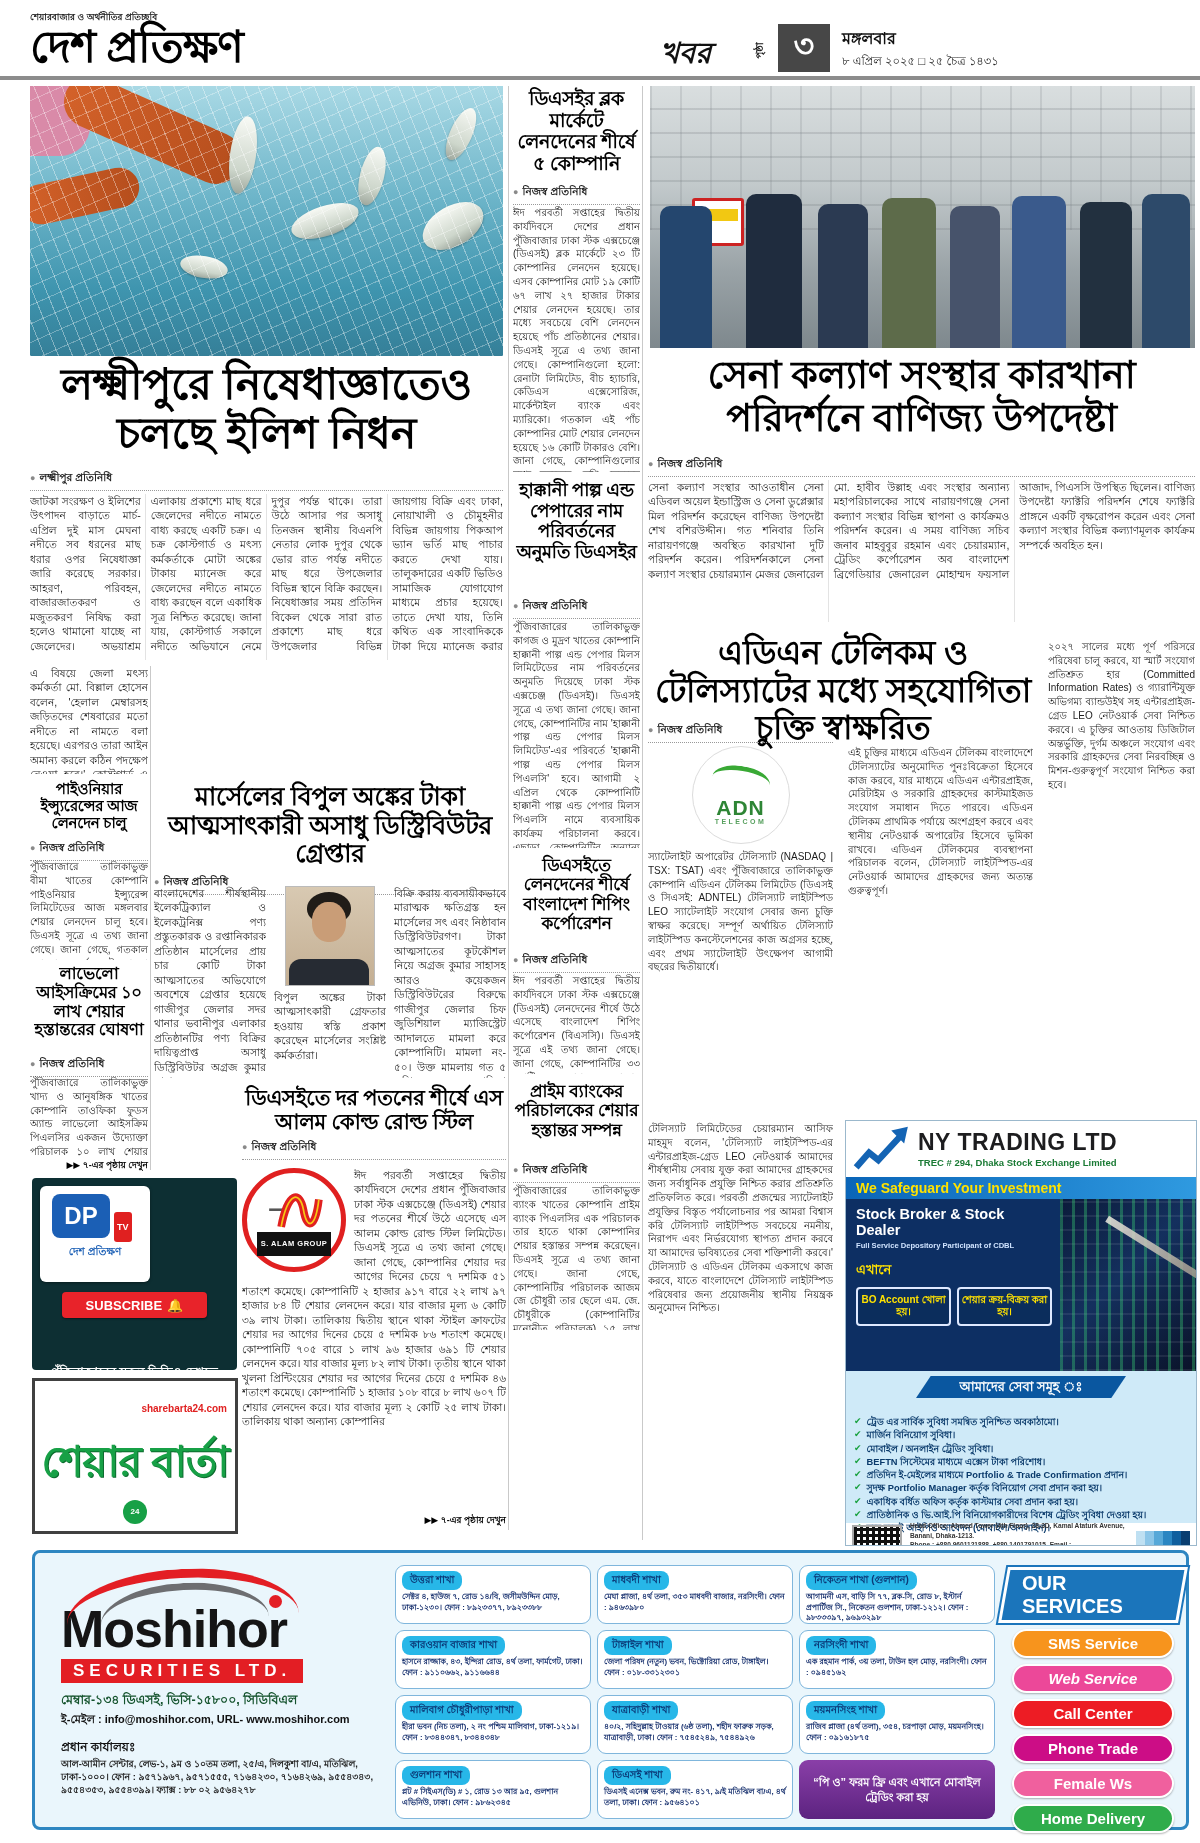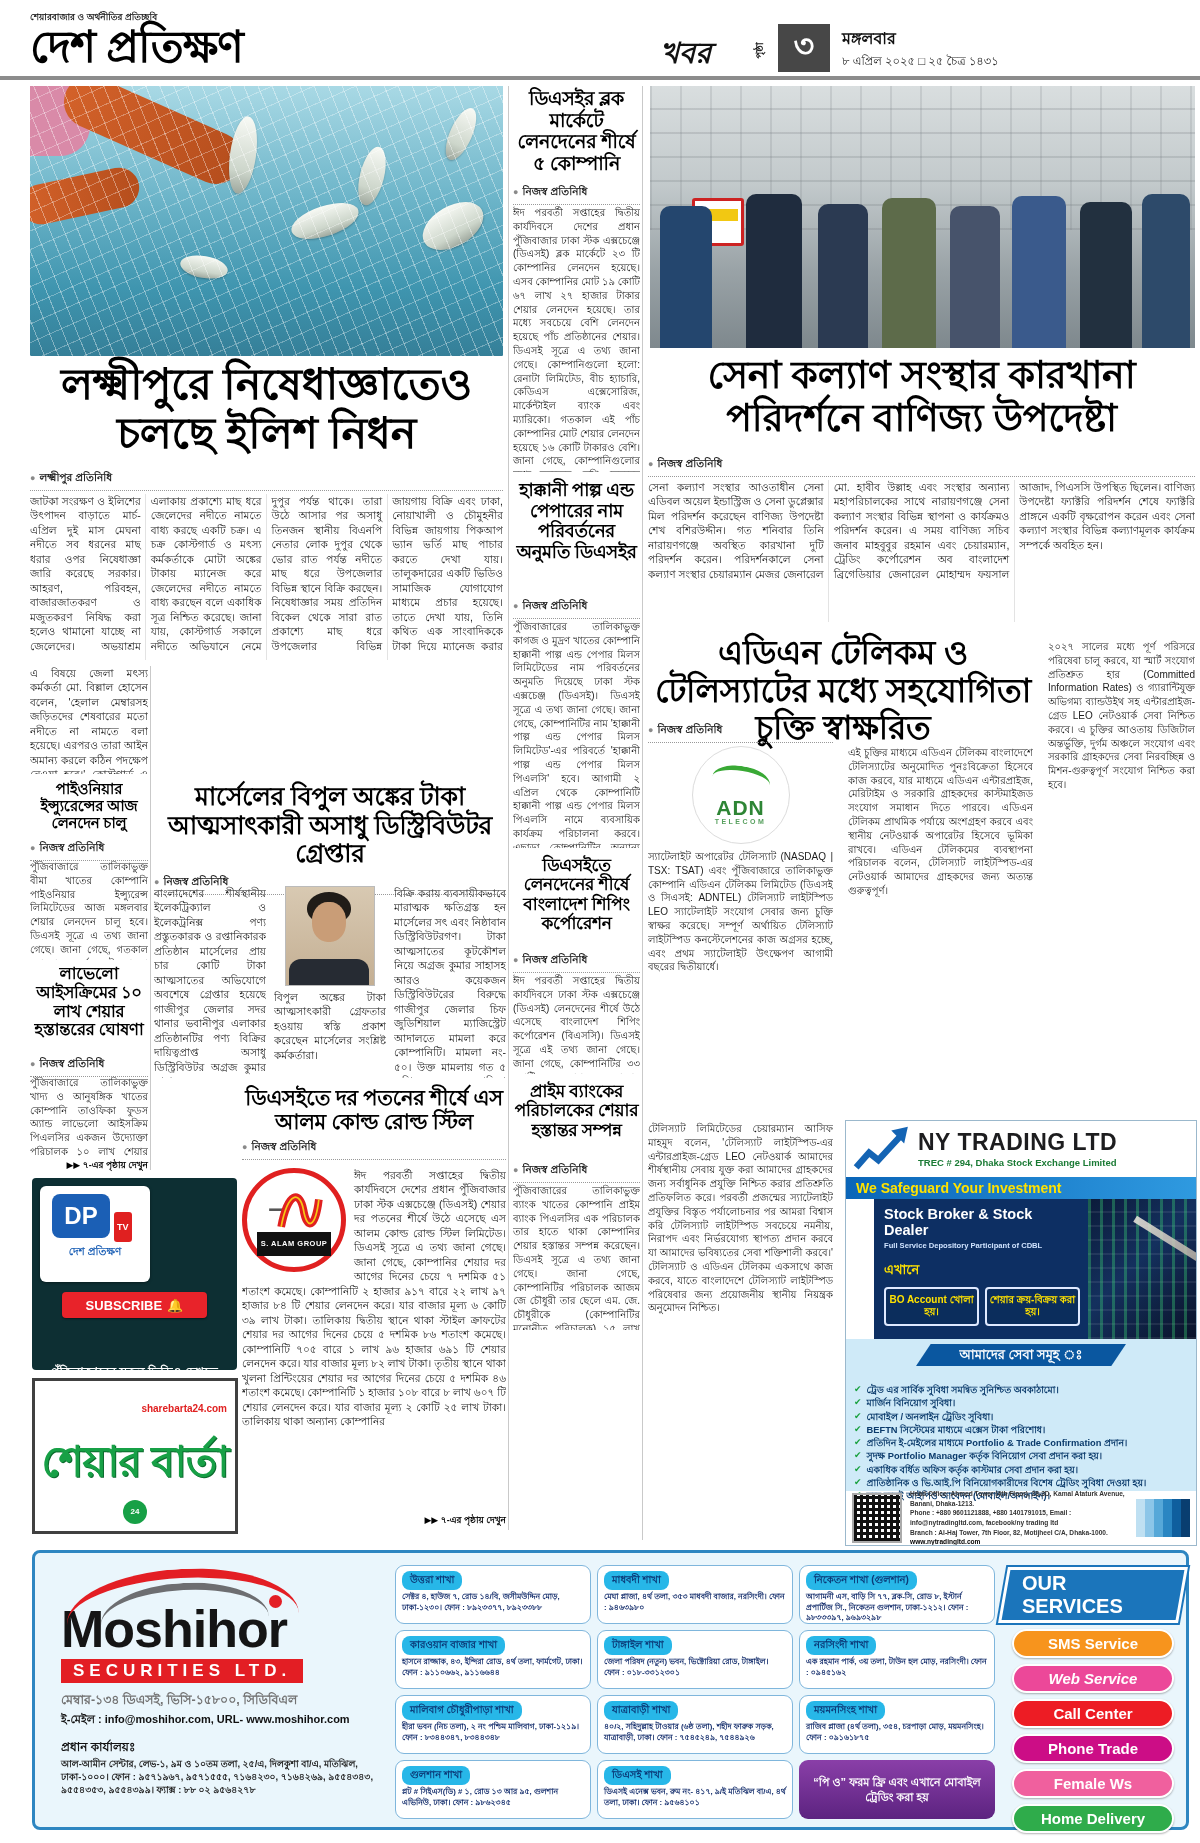--- a/index.html
+++ b/index.html
@@ -95,21 +95,21 @@
       background-image:repeating-linear-gradient(0deg,#111 0 3px,transparent 3px 6px),
                        repeating-linear-gradient(90deg,#111 0 3px,transparent 3px 6px);}
   .ny-ctxt{font-size:6.6px;line-height:1.45;color:#333;font-weight:700;flex:1;}
   .ny-web{font-weight:900;color:#000;}
   .ny-bars{width:54px;height:38px;background:linear-gradient(90deg,#bfe0f2 0 9px,#8cc6e8 9px 18px,#56a8d8 18px 27px,#2a86c2 27px 36px,#0f5f9e 36px 45px,#093e70 45px 54px);}
   
   .mosh{background:#eaf6fc;border:3px solid #2e86c1;border-radius:8px;}
   .mosh-name{font-size:52px;font-weight:900;color:#151515;letter-spacing:-1px;line-height:1;}
   .m-arc{position:absolute;border-radius:50%;}
   .mosh-sub{display:inline-block;background:#e31e24;color:#fff;font-size:17px;font-weight:800;letter-spacing:5px;padding:2px 12px;}
-  .mosh-line1{font-size:12.5px;font-weight:800;color:#737373;}
+  .mosh-line1{font-size:12.5px;font-weight:800;color:#14532d;}
   .mosh-line2{font-size:11px;font-weight:700;color:#111;}
   .mosh-ho-t{font-size:12px;font-weight:800;color:#111;}
   .mosh-ho{font-size:9.3px;font-weight:700;color:#222;line-height:1.4;}
   .branch-grid{display:grid;grid-auto-flow:column;grid-template-rows:repeat(4,1fr);grid-template-columns:repeat(3,1fr);gap:6px;}
   .branch{background:#fff;border:1px solid #7fb6dc;border-radius:9px;padding:3px 6px;overflow:hidden;}
   .branch-h{display:inline-block;background:#27b7e8;color:#0b3a78;font-size:10px;font-weight:800;border-radius:8px;padding:1px 8px;margin-bottom:2px;}
   .branch-i{font-size:7.8px;font-weight:700;color:#17306e;line-height:1.35;}
   .promo{background:linear-gradient(180deg,#8a3fa8,#5c2380);border-radius:9px;color:#fff;font-size:11px;font-weight:800;
      display:flex;align-items:center;justify-content:center;text-align:center;padding:4px 8px;line-height:1.35;}
   .osvc-wrap{display:flex;flex-direction:column;align-items:center;gap:6px;}
@@ -301,21 +301,21 @@
   <div class="abs ny-ad" style="left:845px;top:1120px;width:350px;height:424px;">
     <div style="position:relative;height:56px;">
       <svg style="position:absolute;left:6px;top:4px;" width="60" height="48" viewBox="0 0 64 52">
         <polyline points="4,46 18,30 28,38 52,12" fill="none" stroke="#1464b4" stroke-width="7"></polyline>
         <polygon points="42,6 60,2 56,20" fill="#1464b4"></polygon>
       </svg>
       <div class="ny-name" style="position:absolute;left:72px;top:10px;">NY TRADING LTD</div>
       <div class="ny-trec" style="position:absolute;left:72px;top:36px;">TREC # 294, Dhaka Stock Exchange Limited</div>
     </div>
     <div class="ny-slogan" style="height:22px;">We Safeguard Your Investment</div>
-    <div class="ny-main" style="height:140px;margin-left:28px;">
+    <div class="ny-main" style="height:172px;">
       <div class="ny-left" style="width:196px;">
         <div class="ny-role">Stock Broker &amp; Stock Dealer</div>
         <div class="ny-role-sub">Full Service Depository Participant of CDBL</div>
         <div class="ny-here">এখানে</div>
         <div class="ny-boxes">
           <div class="ny-box">BO Account খোলা হয়।</div>
           <div class="ny-box">শেয়ার ক্রয়-বিক্রয় করা হয়।</div>
         </div>
       </div>
       <div class="ny-photo" style="flex:1;">

